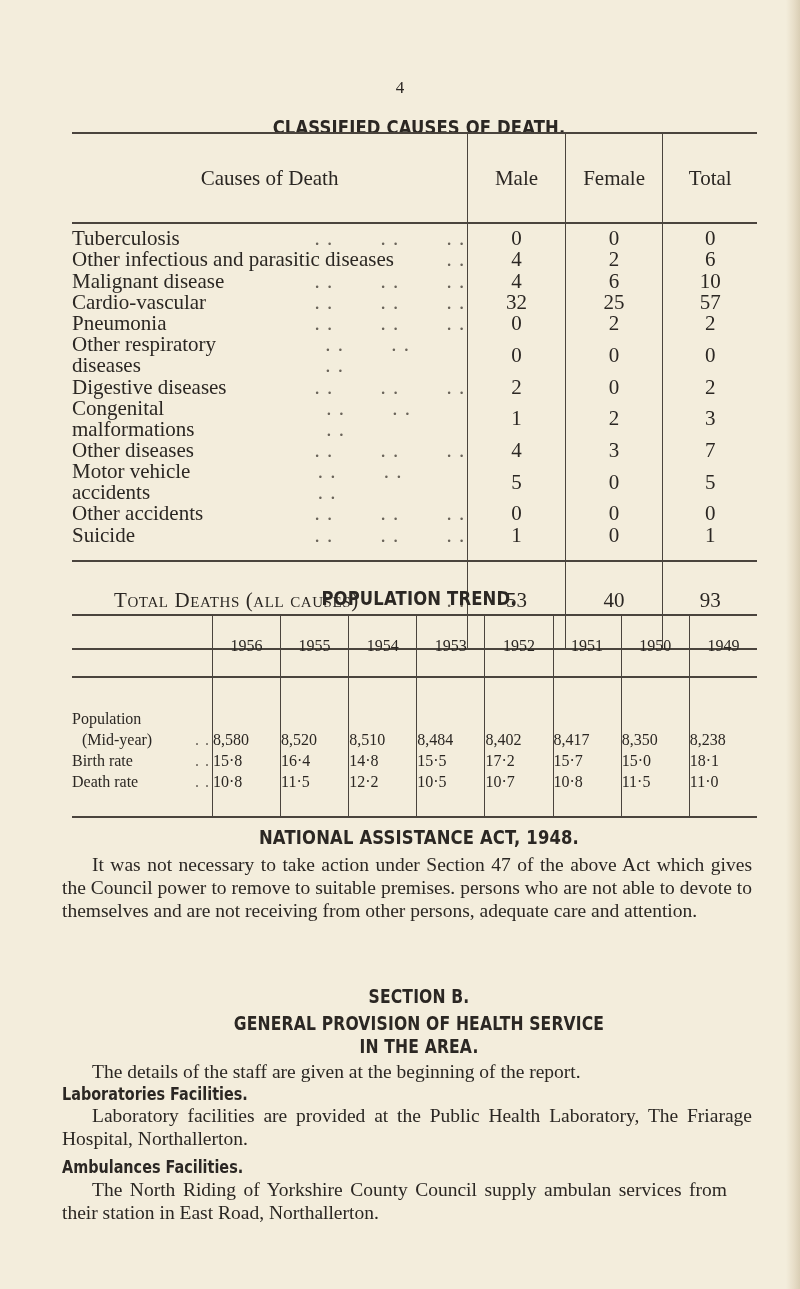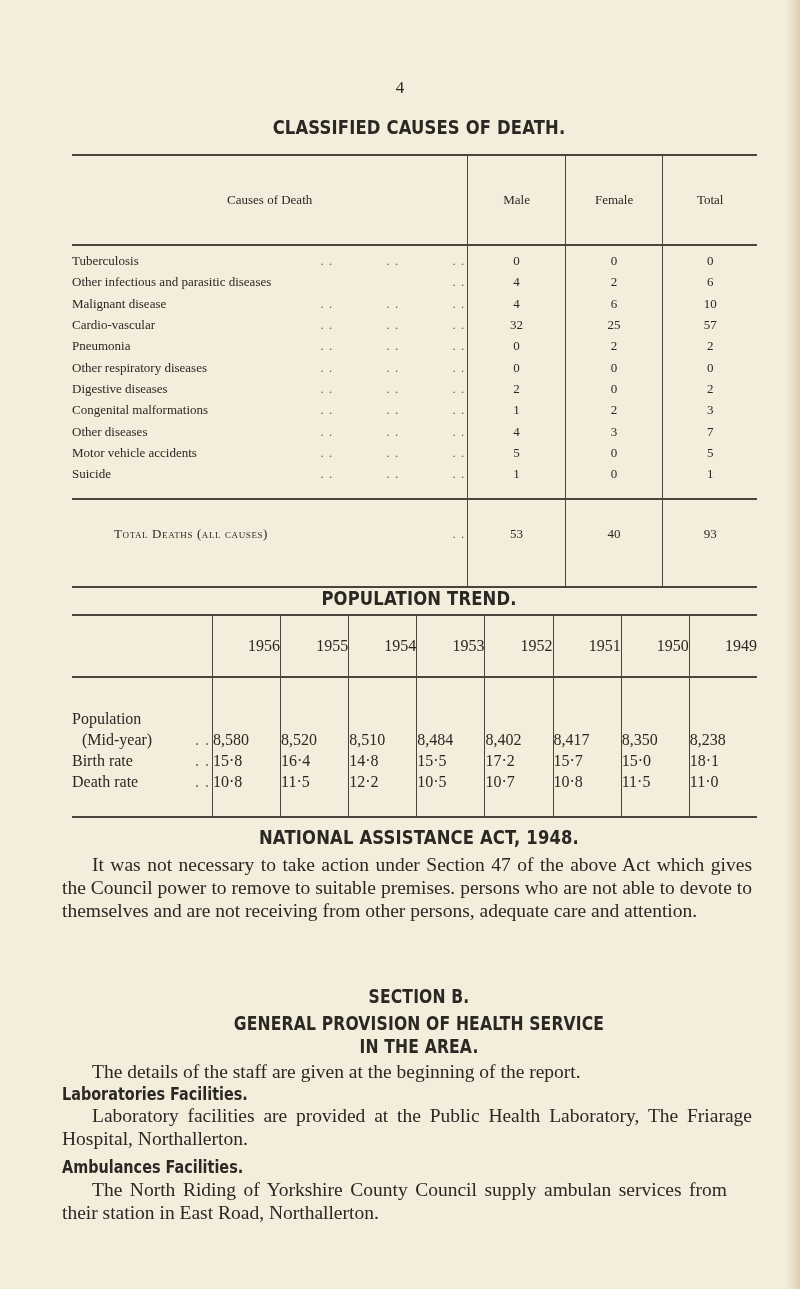--- a/index.html
+++ b/index.html
@@ -14,39 +14,39 @@
     background:linear-gradient(to right, #f3eddc, #e6dcc6 60%, #d9ceb5); }
   .page-num { position:absolute; top:78px; left:0; width:800px; text-align:center; font-size:17px; }
   .h-bold { font-family:"DejaVu Sans", sans-serif; font-weight:bold; letter-spacing:0.2px;
     transform:scaleX(0.82); display:block; text-align:center; }
   .title1 { position:absolute; top:115px; left:0; width:838px; font-size:20px; }
 
   table { border-collapse:collapse; position:absolute; }
   td, th { padding:0; font-weight:normal; }
 
   
-  #cod { left:72px; top:154px; width:685px; font-size:13px; }
+  #cod { left:72px; top:132px; width:685px; font-size:21px; }
   #cod .hdr th { height:88px; vertical-align:middle; border-top:2px solid #4a443d; border-bottom:2px solid #4a443d; }
   #cod .c0 { width:397px; text-align:left; }
   #cod .c1 { width:97px; text-align:center; border-left:1px solid #4a443d; }
   #cod .c2 { width:97px; text-align:center; border-left:1px solid #4a443d; }
   #cod .c3 { width:94px; text-align:center; border-left:1px solid #4a443d; }
   #cod .hdr th.c0 { text-align:center; }
   #cod tbody tr td { height:21.3px; line-height:21px; }
   #cod tbody tr.first td { padding-top:4px; }
   #cod tbody tr.last td { padding-bottom:14px; }
   .dots { color:#6a645a; letter-spacing:1px; }
   .label-wrap { display:flex; justify-content:space-between; padding-right:2px; }
   .dot-group { display:inline-block; width:66px; text-align:right; }
   #cod .total td { height:60px; border-top:2px solid #4a443d; border-bottom:2px solid #4a443d; vertical-align:top; padding-top:26px; }
   .smallcaps { font-variant:small-caps; letter-spacing:0.6px; padding-left:42px; }
 
   .title2 { position:absolute; top:586px; left:0; width:838px; font-size:20px; }
   #pop { left:72px; top:614px; width:685px; font-size:16px; }
-  #pop .hdr th { height:60px; border-top:2px solid #4a443d; border-bottom:2px solid #4a443d; text-align:right; }
+  #pop .hdr th { height:60px; border-top:2px solid #4a443d; border-bottom:2px solid #4a443d; text-align:center; }
   #pop th.lab, #pop td.lab { width:143px; text-align:left; }
   #pop .yr { width:68.5px; border-left:1px solid #4a443d; text-align:left; }
   #pop tbody td { height:21px; line-height:21px; }
   #pop tbody tr.r0 td { padding-top:30px; vertical-align:bottom; }
   #pop tbody tr.r2 td { padding-bottom:24px; }
   #pop tbody tr:last-child td { border-bottom:2px solid #4a443d; }
   .popline1 { display:block; line-height:21px; }
   .indent { padding-left:10px; }
 
   .title3 { position:absolute; top:825px; left:0; width:838px; font-size:20px; }
@@ -177,20 +177,31 @@
       <tr>
         <td class="c0">
           <div class="label-wrap">
             <span>Motor vehicle accidents</span>
             <span class="dots"><span class="dot-group">. .</span><span class="dot-group">. .</span><span class="dot-group">. .</span></span>
           </div>
         </td>
         <td class="c1">5</td>
         <td class="c2">0</td>
         <td class="c3">5</td>
+      </tr>
+      <tr>
+        <td class="c0">
+          <div class="label-wrap">
+            <span>Other accidents</span>
+            <span class="dots"><span class="dot-group">. .</span><span class="dot-group">. .</span><span class="dot-group">. .</span></span>
+          </div>
+        </td>
+        <td class="c1">0</td>
+        <td class="c2">0</td>
+        <td class="c3">0</td>
       </tr>
       <tr class="last">
         <td class="c0">
           <div class="label-wrap">
             <span>Suicide</span>
             <span class="dots"><span class="dot-group">. .</span><span class="dot-group">. .</span><span class="dot-group">. .</span></span>
           </div>
         </td>
         <td class="c1">1</td>
         <td class="c2">0</td>

